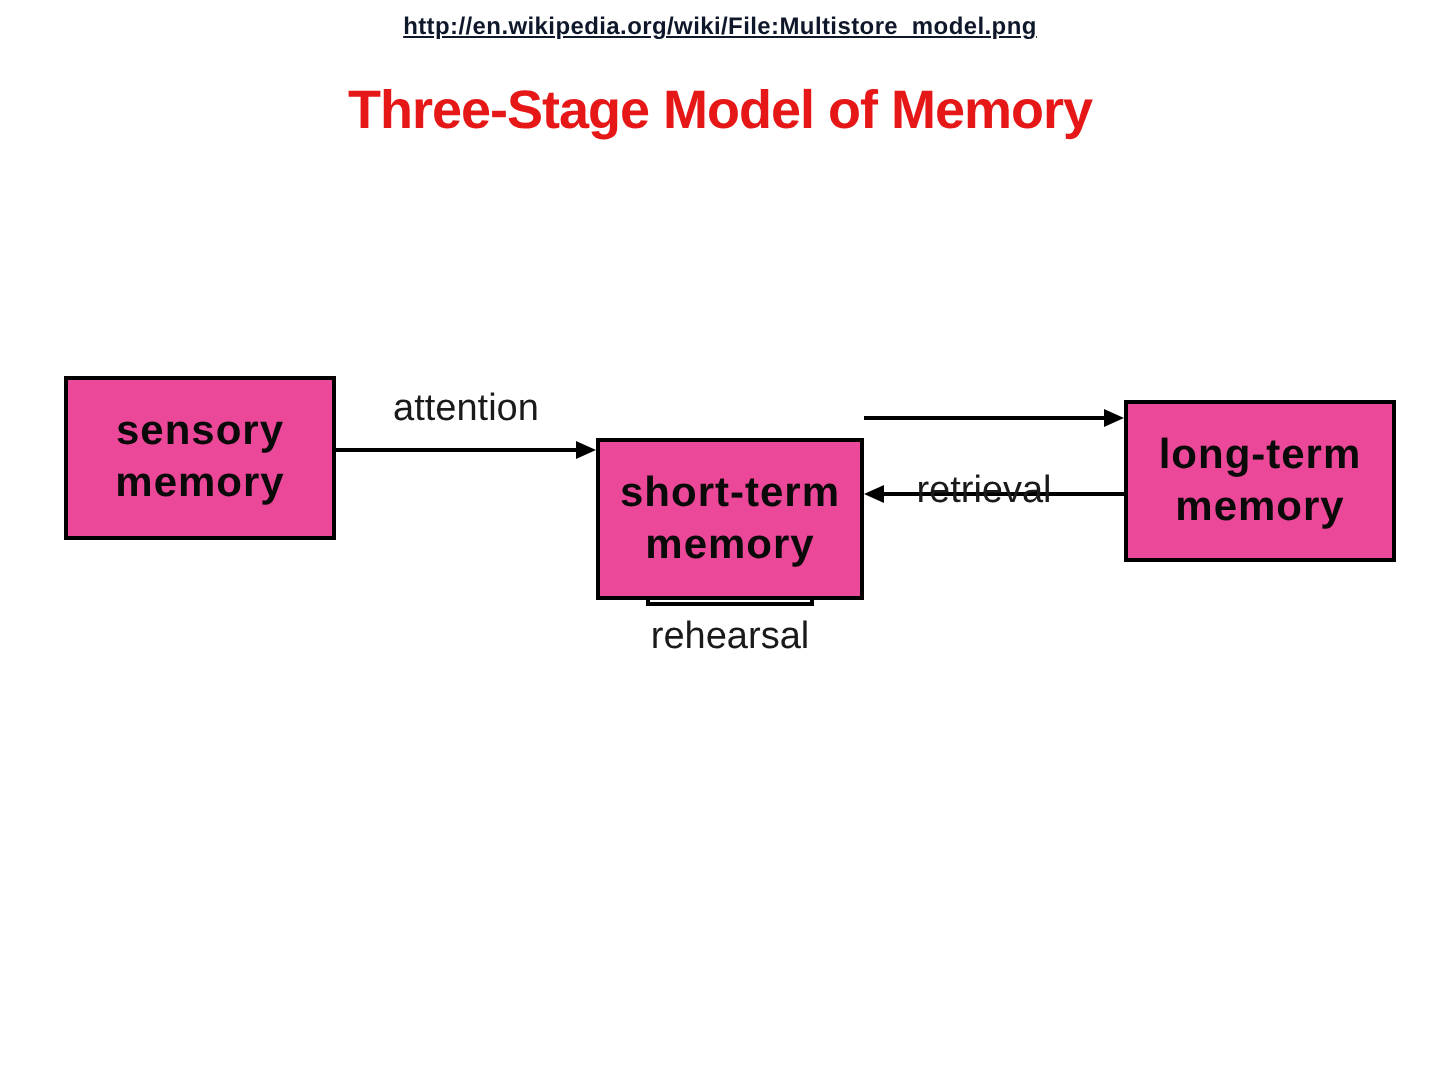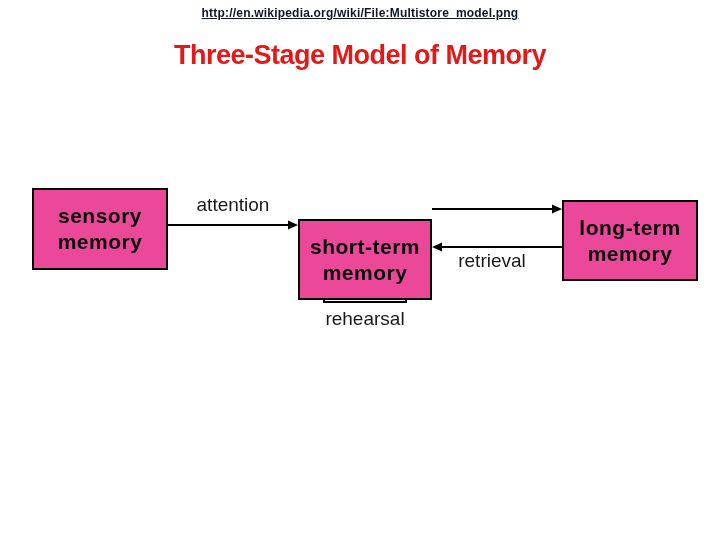--- a/index.html
+++ b/index.html
@@ -62,21 +62,21 @@
   .box-longterm  { left: 562px; top: 200px; width: 136px; height: 81px; }
   .arrow-label {
     position: absolute;
     font-size: 19px;
     color: #1a1a1a;
     text-align: center;
     white-space: nowrap;
   }
   .label-attention { left: 168px; top: 194px; width: 130px; }
   .label-transfer  { left: 430px; top: 186px; width: 124px; }
-  .label-retrieval { left: 430px; top: 250px; width: 124px; text-align: center; }
+  .label-retrieval { left: 430px; top: 235px; width: 124px; text-align: center; }
   .label-rehearsal { left: 296px; top: 308px; width: 138px; }
   .diagram-lines {
     position: absolute;
     left: 0;
     top: 0;
     width: 720px;
     height: 540px;
     pointer-events: none;
   }
   .diagram-lines line, .diagram-lines polyline {

